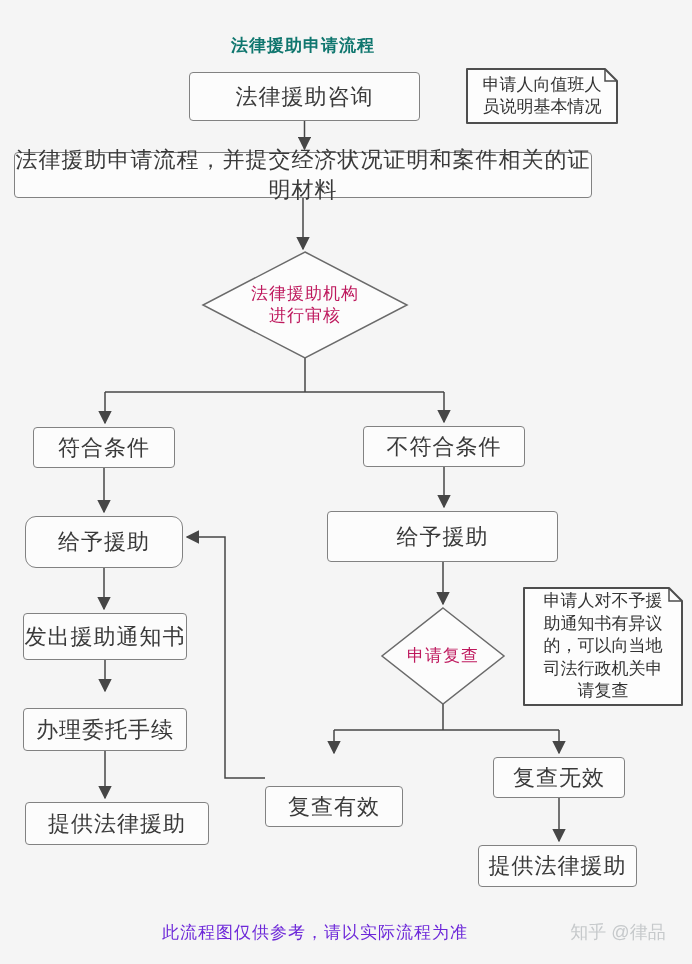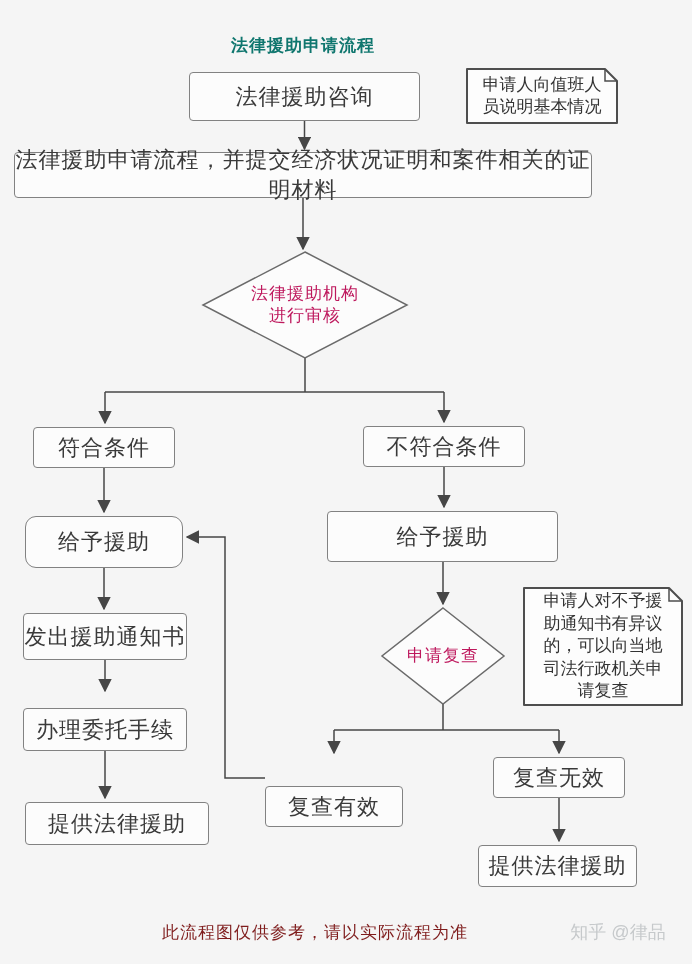--- a/index.html
+++ b/index.html
@@ -32,21 +32,21 @@
     white-space:pre-line;line-height:1.3;
   }
   .note-text{
     position:absolute;box-sizing:border-box;z-index:2;
     display:flex;align-items:center;justify-content:center;
     font-size:17px;color:#333333;text-align:center;
     line-height:1.32;padding:2px 14px;
   }
   .footer{
     position:absolute;left:100px;top:921px;width:430px;
-    text-align:center;font-size:17px;color:#7f1d1d;letter-spacing:1px;z-index:3;
+    text-align:center;font-size:17px;color:#6d28d9;letter-spacing:1px;z-index:3;
   }
   .watermark{
     position:absolute;left:552px;top:920px;width:132px;
     text-align:center;font-size:18px;color:#c6c9cb;z-index:3;
   }
   
   .n-consult  {left:189px;top:72px; width:231px;height:49px;}
   .n-form     {left:14px; top:152px;width:578px;height:46px;}
   .n-match    {left:33px; top:427px;width:142px;height:41px;}
   .n-nomatch  {left:363px;top:426px;width:162px;height:41px;}

